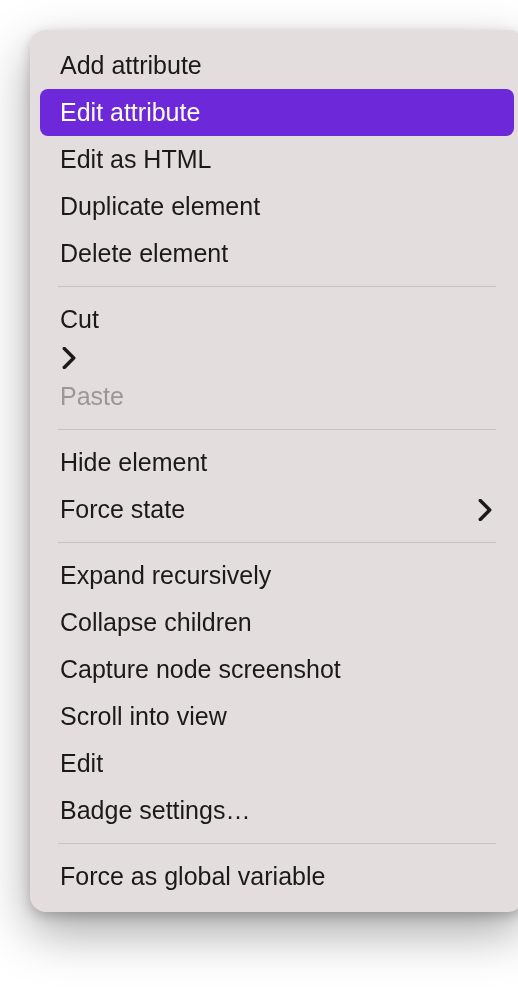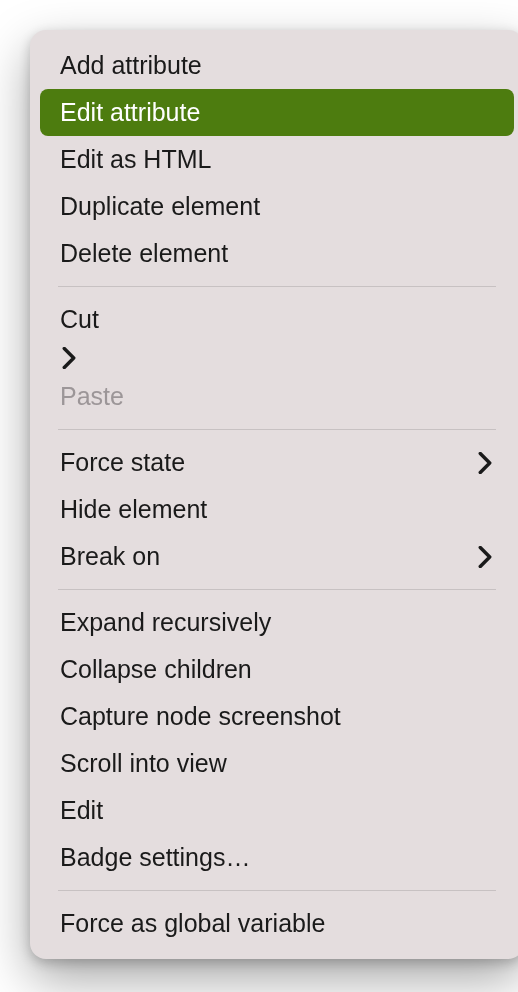--- a/index.html
+++ b/index.html
@@ -26,21 +26,21 @@
       align-items: center;
       justify-content: space-between;
       padding: 6px 20px;
       font-size: 25px;
       color: #1a1a1a;
       border-radius: 8px;
       cursor: default;
       line-height: 1.4;
     }
     .menu-item.highlighted {
-      background: #4d7c0f;
+      background: #6d28d9;
       color: #ffffff;
     }
     .menu-item.disabled {
       color: #9c9698;
       align-items: center;
     }
     .menu-item .label {
       flex: 1;
     }
     .chevron {
@@ -89,32 +89,24 @@
         <svg viewBox="0 0 8 14" fill="none" stroke="currentColor" stroke-width="2.2" stroke-linecap="round" stroke-linejoin="round">
           <polyline points="1,1 7,7 1,13"></polyline>
         </svg>
       </span>
     </div>
     <div class="menu-item disabled">
       <span class="label">Paste</span>
     </div>
     <div class="separator"></div>
     <div class="menu-item">
-      <span class="label">Force state</span>
-      <span class="chevron">
-        <svg viewBox="0 0 8 14" fill="none" stroke="currentColor" stroke-width="2.2" stroke-linecap="round" stroke-linejoin="round">
-          <polyline points="1,1 7,7 1,13"></polyline>
-        </svg>
-      </span>
-    </div>
-    <div class="menu-item">
       <span class="label">Hide element</span>
     </div>
     <div class="menu-item">
-      <span class="label">Break on</span>
+      <span class="label">Force state</span>
       <span class="chevron">
         <svg viewBox="0 0 8 14" fill="none" stroke="currentColor" stroke-width="2.2" stroke-linecap="round" stroke-linejoin="round">
           <polyline points="1,1 7,7 1,13"></polyline>
         </svg>
       </span>
     </div>
     <div class="separator"></div>
     <div class="menu-item">
       <span class="label">Expand recursively</span>
     </div>

